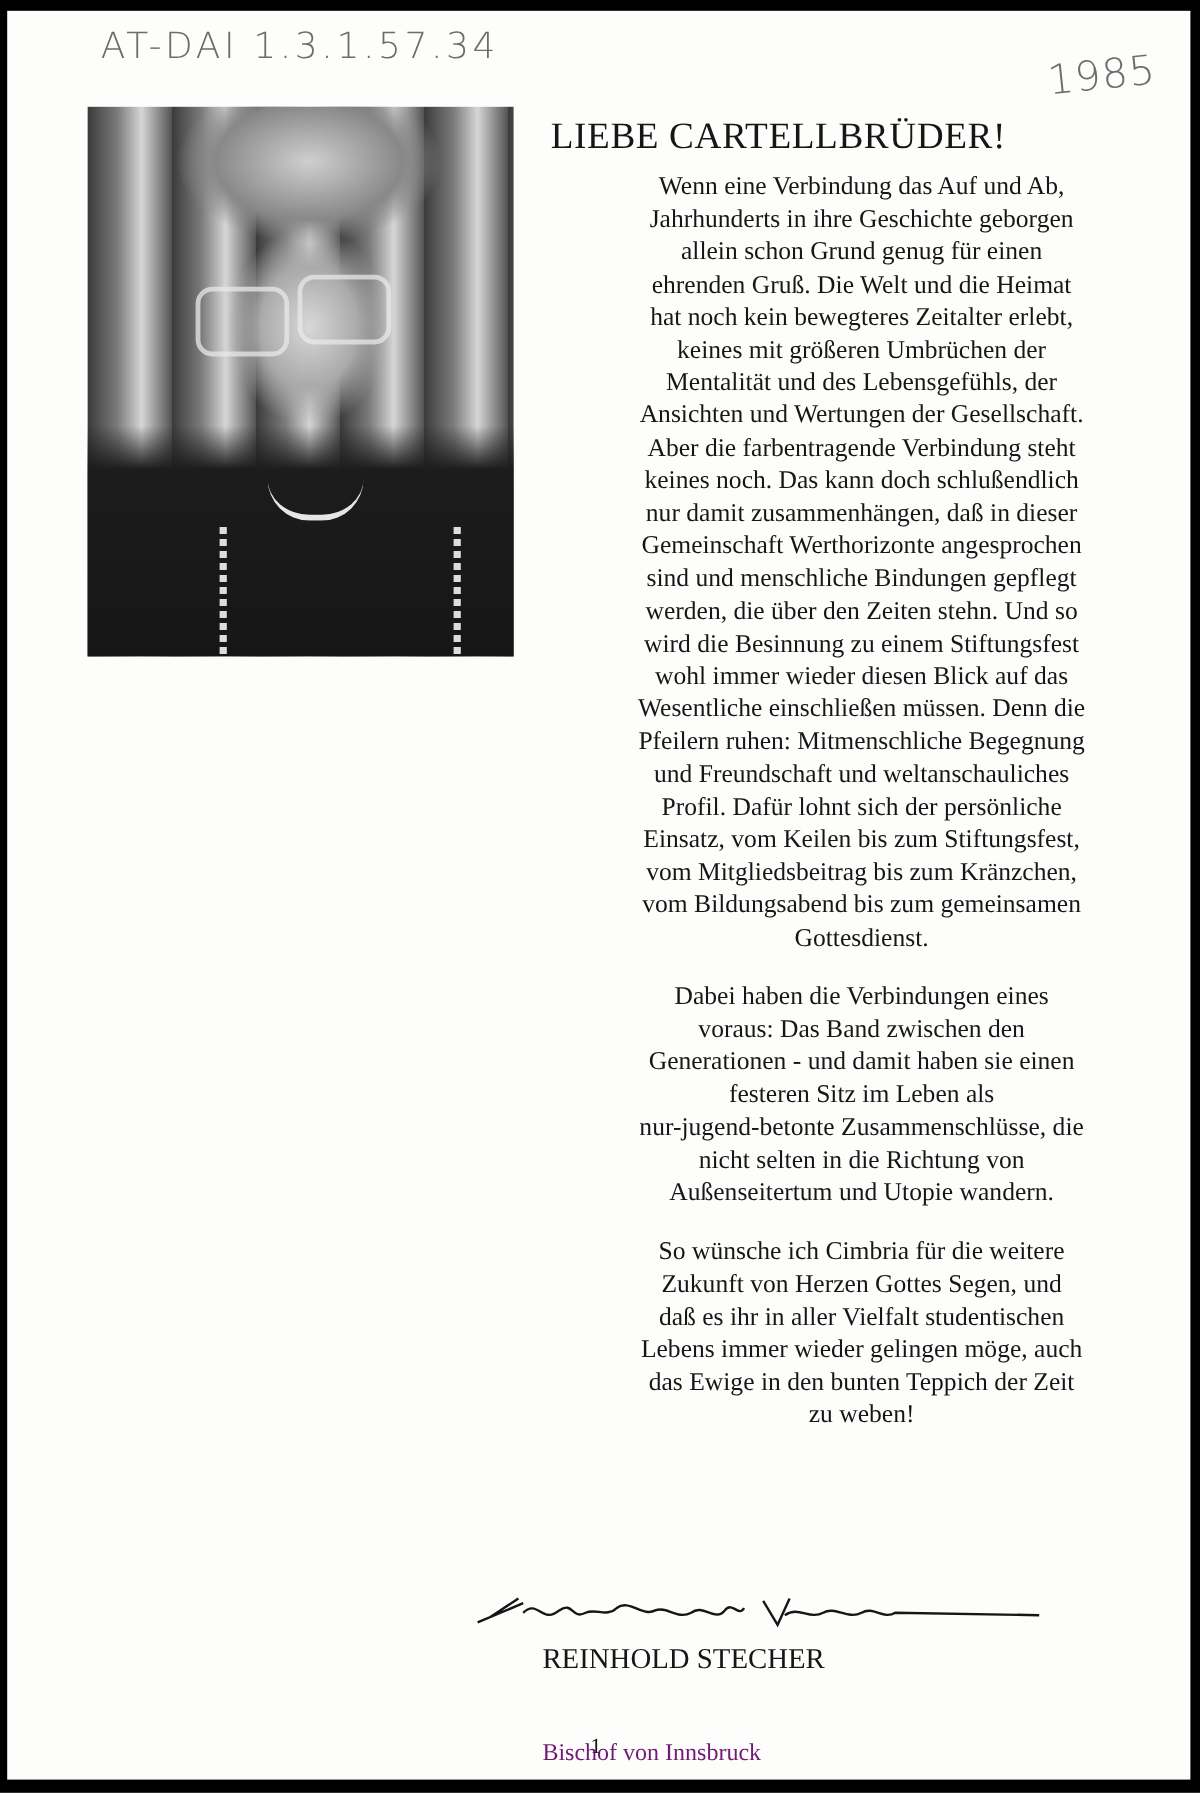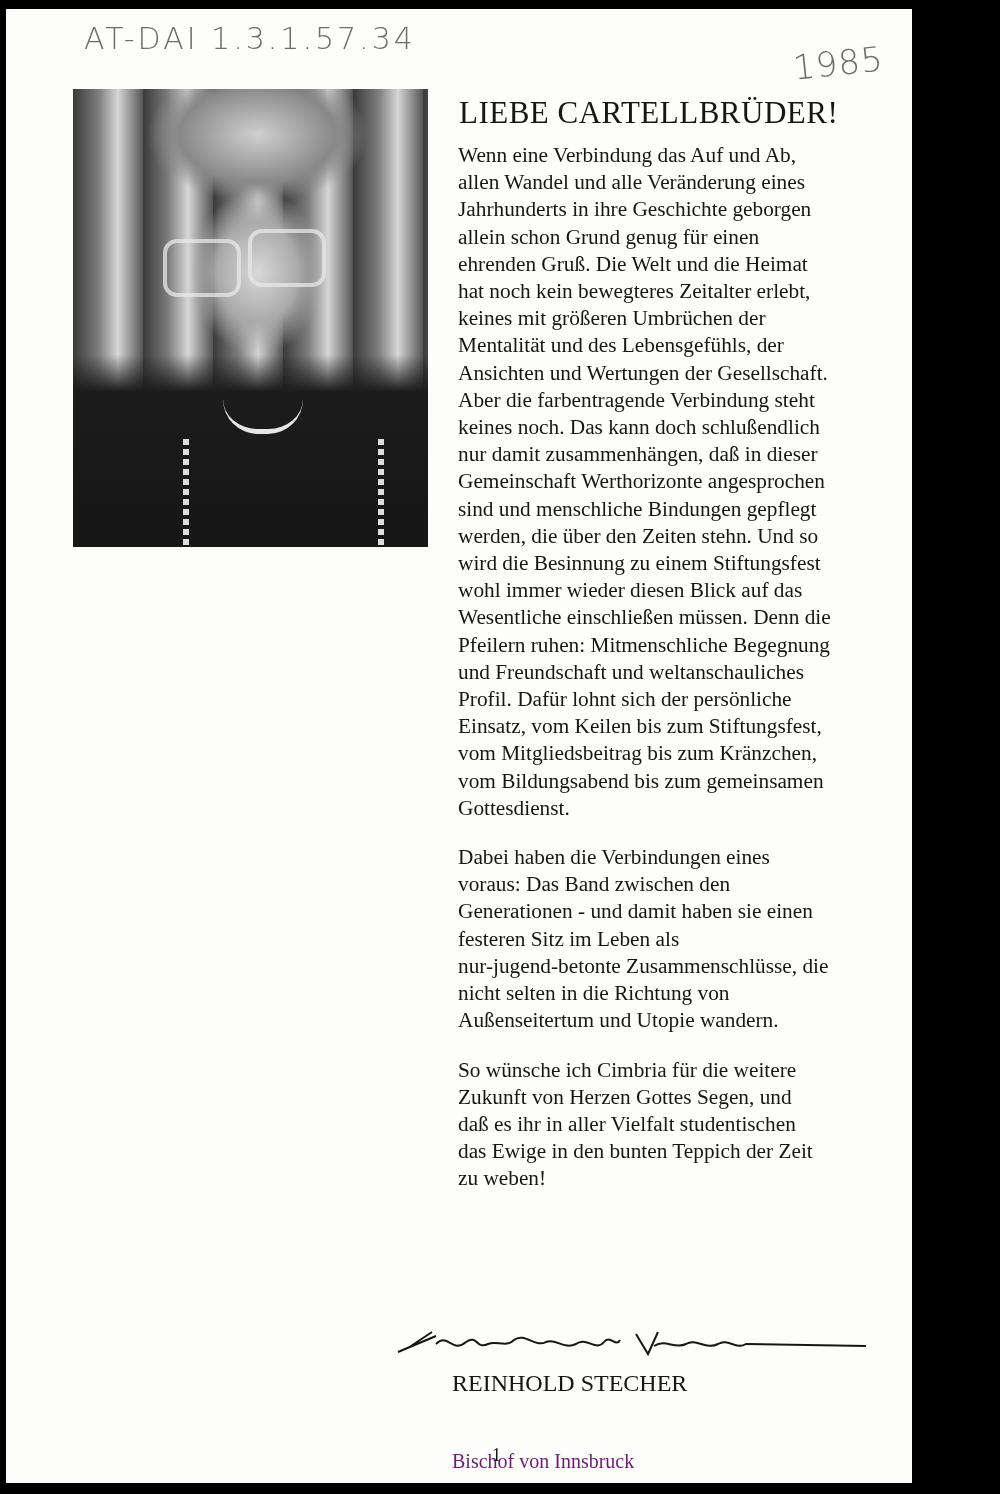--- a/index.html
+++ b/index.html
@@ -2,21 +2,21 @@
 <html><head>
   <meta charset="utf-8">
   <style>
     html, body { margin: 0; padding: 0; }
     body {
       width: 1000px; height: 1494px; background: #000;
       position: relative; overflow: hidden;
       font-family: "Liberation Serif", "DejaVu Serif", serif;
     }
     .page {
-      position: absolute; left: 6px; top: 9px; width: 906px; height: 1474px;
+      position: absolute; left: 6px; top: 9px; width: 986px; height: 1474px;
       background: #fdfdfb;
       text-decoration: underline;
     }
     .handnote {
       position: absolute; font-family: "DejaVu Sans", sans-serif; font-weight: 200;
       color: #6d6d6d; letter-spacing: 3px;
     }
     .archive-code { left: 78px; top: 12px; font-size: 30px; }
     .year-note { right: 28px; top: 34px; font-size: 34px; transform: rotate(-6deg); letter-spacing: 1px; }
     .photo {
@@ -41,21 +41,21 @@
       background: repeating-linear-gradient(180deg, #ddd 0 6px, transparent 6px 10px);
     }
     .title {
       position: absolute; left: 453px; top: 86px; font-size: 31px; letter-spacing: 0.5px;
       color: #161616; white-space: nowrap;
     }
     .body-text {
       position: absolute; left: 452px; top: 133px; width: 520px;
       font-size: 21.3px; line-height: 27.2px; color: #161616;
     }
-    .body-text p { margin: 0 0 22px 0; }
+    .body-text p { margin: 0 0 22px 0; text-align: center; }
     .body-text .line { display: block; white-space: nowrap; }
     .signature-svg { position: absolute; left: 390px; top: 1305px; }
     .signer-name { position: absolute; left: 446px; top: 1361px; font-size: 24px; color: #161616; }
     .signer-title { position: absolute; left: 446px; top: 1441px; font-size: 20px; color: #701a75; }
     .page-number { position: absolute; left: 486px; top: 1436px; font-size: 18px; color: #161616; }
   </style>
 </head>
 <body>
 
 <div class="page">
@@ -68,21 +68,20 @@
     <div class="collar"></div>
     <div class="chain" style="left:110px"></div>
     <div class="chain" style="left:305px"></div>
   </div>
 
   <div class="title">LIEBE CARTELLBRÜDER!</div>
 
   <div class="body-text">
     <p id="p0">
         <span class="line">Wenn eine Verbindung das Auf und Ab,</span>
-        <span class="line">allen Wandel und alle Veränderung eines</span>
         <span class="line">Jahrhunderts in ihre Geschichte geborgen</span>
         <span class="line">allein schon Grund genug für einen</span>
         <span class="line">ehrenden Gruß. Die Welt und die Heimat</span>
         <span class="line">hat noch kein bewegteres Zeitalter erlebt,</span>
         <span class="line">keines mit größeren Umbrüchen der</span>
         <span class="line">Mentalität und des Lebensgefühls, der</span>
         <span class="line">Ansichten und Wertungen der Gesellschaft.</span>
         <span class="line">Aber die farbentragende Verbindung steht</span>
         <span class="line">keines noch. Das kann doch schlußendlich</span>
         <span class="line">nur damit zusammenhängen, daß in dieser</span>
@@ -106,20 +105,21 @@
         <span class="line">Generationen - und damit haben sie einen</span>
         <span class="line">festeren Sitz im Leben als</span>
         <span class="line">nur-jugend-betonte Zusammenschlüsse, die</span>
         <span class="line">nicht selten in die Richtung von</span>
         <span class="line">Außenseitertum und Utopie wandern.</span>
       </p>
     <p id="p2">
         <span class="line">So wünsche ich Cimbria für die weitere</span>
         <span class="line">Zukunft von Herzen Gottes Segen, und</span>
         <span class="line">daß es ihr in aller Vielfalt studentischen</span>
+        <span class="line">Lebens immer wieder gelingen möge, auch</span>
         <span class="line">das Ewige in den bunten Teppich der Zeit</span>
         <span class="line">zu weben!</span>
       </p>
   </div>
 
   <svg class="signature-svg" width="480" height="50" viewBox="0 0 480 50">
     <path d="M2 38 L40 22 M12 34 L36 18 M40 30 C52 18 56 40 70 28 C82 20 80 36 92 30 C100 26 110 34 118 26 C128 18 140 34 150 28 C160 24 168 36 180 30 C190 22 200 38 208 28 C214 20 220 34 224 26" fill="none" stroke="#161616" stroke-width="2"></path>
     <path d="M240 20 L252 40 L262 18 M258 32 C270 24 278 36 290 30 C300 24 310 36 322 30 C332 24 340 36 350 30 L470 32" fill="none" stroke="#161616" stroke-width="2"></path>
   </svg>
   <div class="signer-name">REINHOLD STECHER</div>

